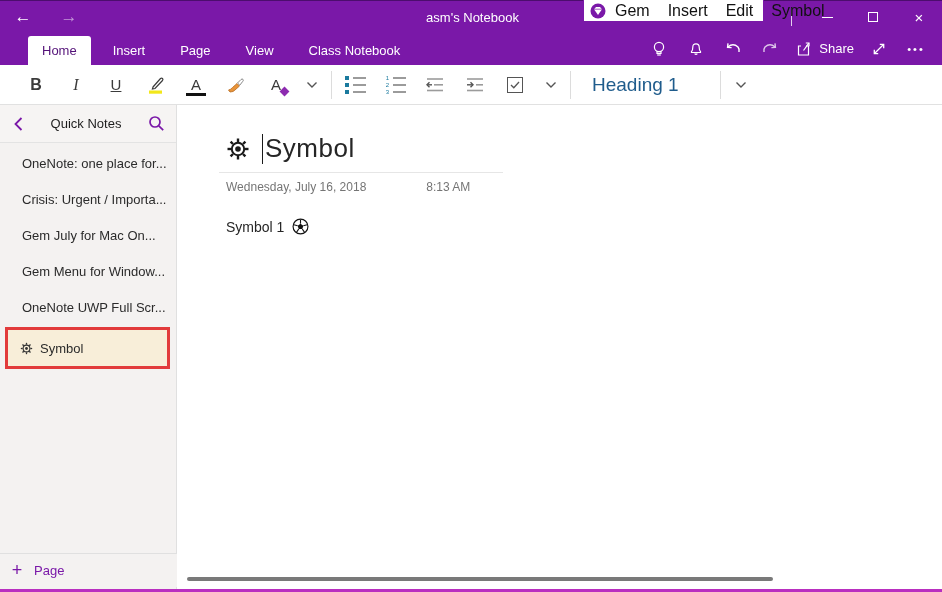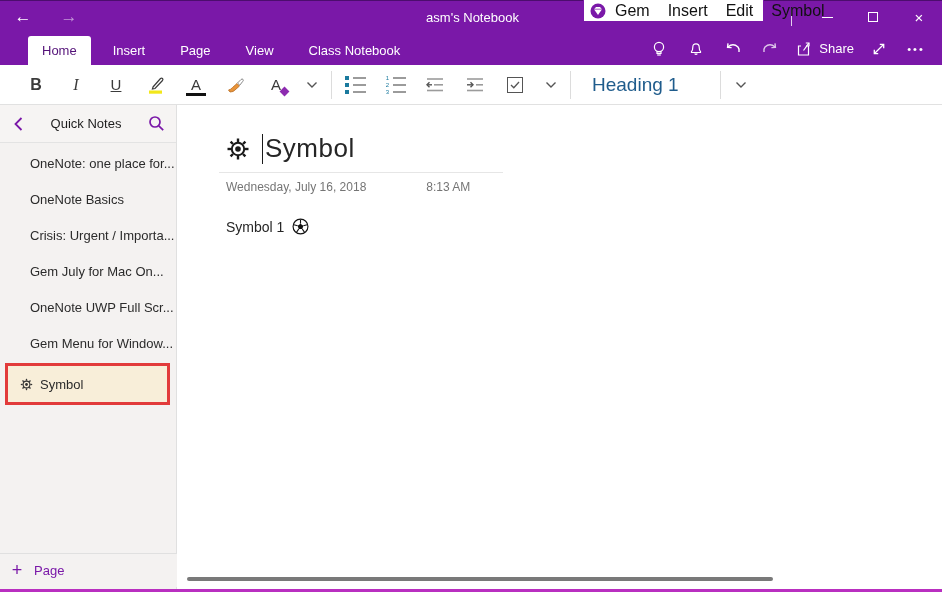--- a/index.html
+++ b/index.html
@@ -89,21 +89,21 @@
   }
   .sb-header {
     height:38px; display:flex; align-items:center; border-bottom:1px solid #e3e3e3;
     background:#f6f4f3;
   }
   .sb-back { width:36px; display:flex; justify-content:center; color:#7a18a8; }
   .sb-title { flex:1; text-align:center; font-size:13px; color:#1d1d1d; }
   .sb-search { width:40px; display:flex; justify-content:center; }
   .page-list { padding-top:2px; }
   .page-item {
-    height:36px; display:flex; align-items:center; padding-left:30px;
+    height:36px; display:flex; align-items:center; padding-left:22px;
     font-size:13px; color:#2b2b2b;
   }
   .page-item.selected {
     height:42px; margin:2px 6px 0 5px; padding-left:12px;
     background:#f8eed9; border:3px solid #e23b3b; gap:7px;
   }
   .sb-newpage {
     position:absolute; left:0; bottom:2px; width:177px; height:34px;
     border-top:1px solid #e0e0e0; display:flex; align-items:center;
     color:#7a18a8; font-size:13px; background:#f4f2f1;
@@ -348,25 +348,24 @@
       <span class="sb-search">
         <svg width="17" height="17" viewBox="0 0 17 17">
           <circle cx="7" cy="7" r="5" fill="none" stroke="#7a18a8" stroke-width="1.7"></circle>
           <line x1="10.8" y1="10.8" x2="15.2" y2="15.2" stroke="#7a18a8" stroke-width="1.7"></line>
         </svg>
       </span>
     </div>
 
     <div class="page-list">
       <div class="page-item">OneNote: one place for...</div>
-      <div class="page-item">OneNote Basics</div>
       <div class="page-item">Crisis: Urgent / Importa...</div>
       <div class="page-item">Gem July for Mac On...</div>
+      <div class="page-item">Gem Menu for Window...</div>
       <div class="page-item">OneNote UWP Full Scr...</div>
-      <div class="page-item">Gem Menu for Window...</div>
       <div class="page-item selected">
         <svg width="13" height="13" viewBox="0 0 24 24">
           <g stroke="#333" stroke-width="2" fill="none">
             <circle cx="12" cy="12" r="6.2"></circle>
           </g>
           <g stroke="#333" stroke-width="2.4">
             <line x1="12" y1="1.5" x2="12" y2="5"></line>
             <line x1="12" y1="19" x2="12" y2="22.5"></line>
             <line x1="1.5" y1="12" x2="5" y2="12"></line>
             <line x1="19" y1="12" x2="22.5" y2="12"></line>

